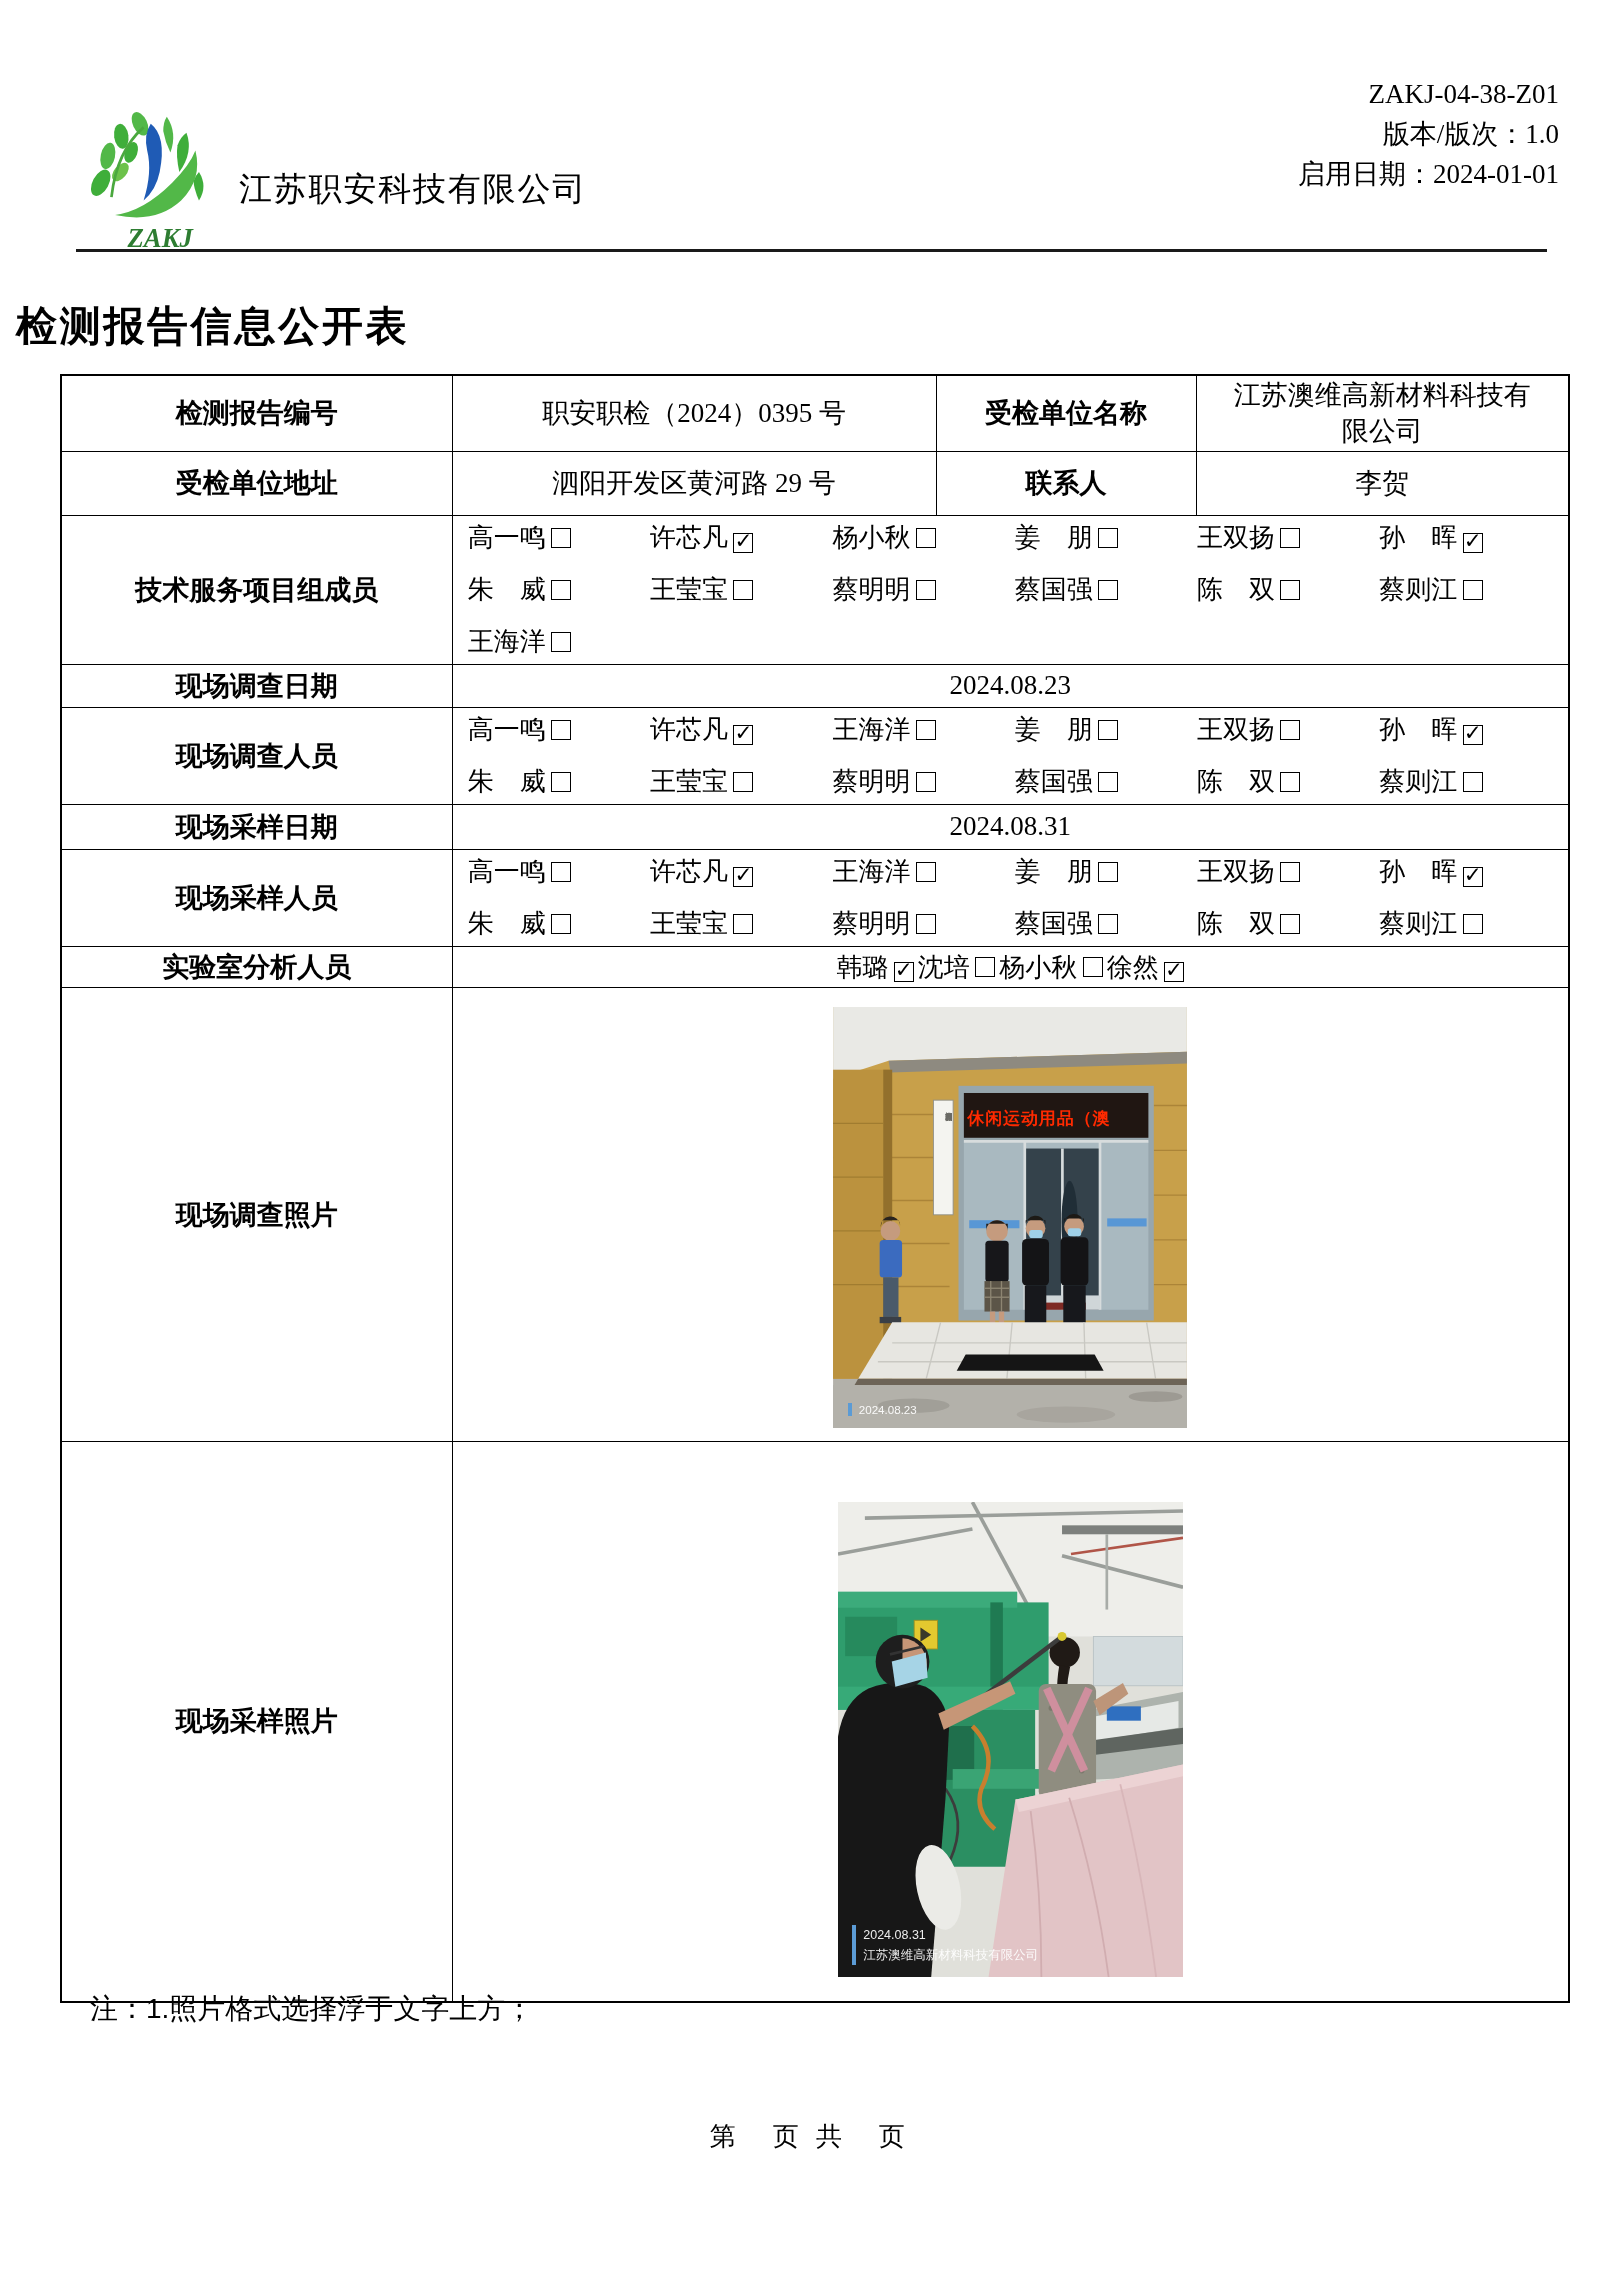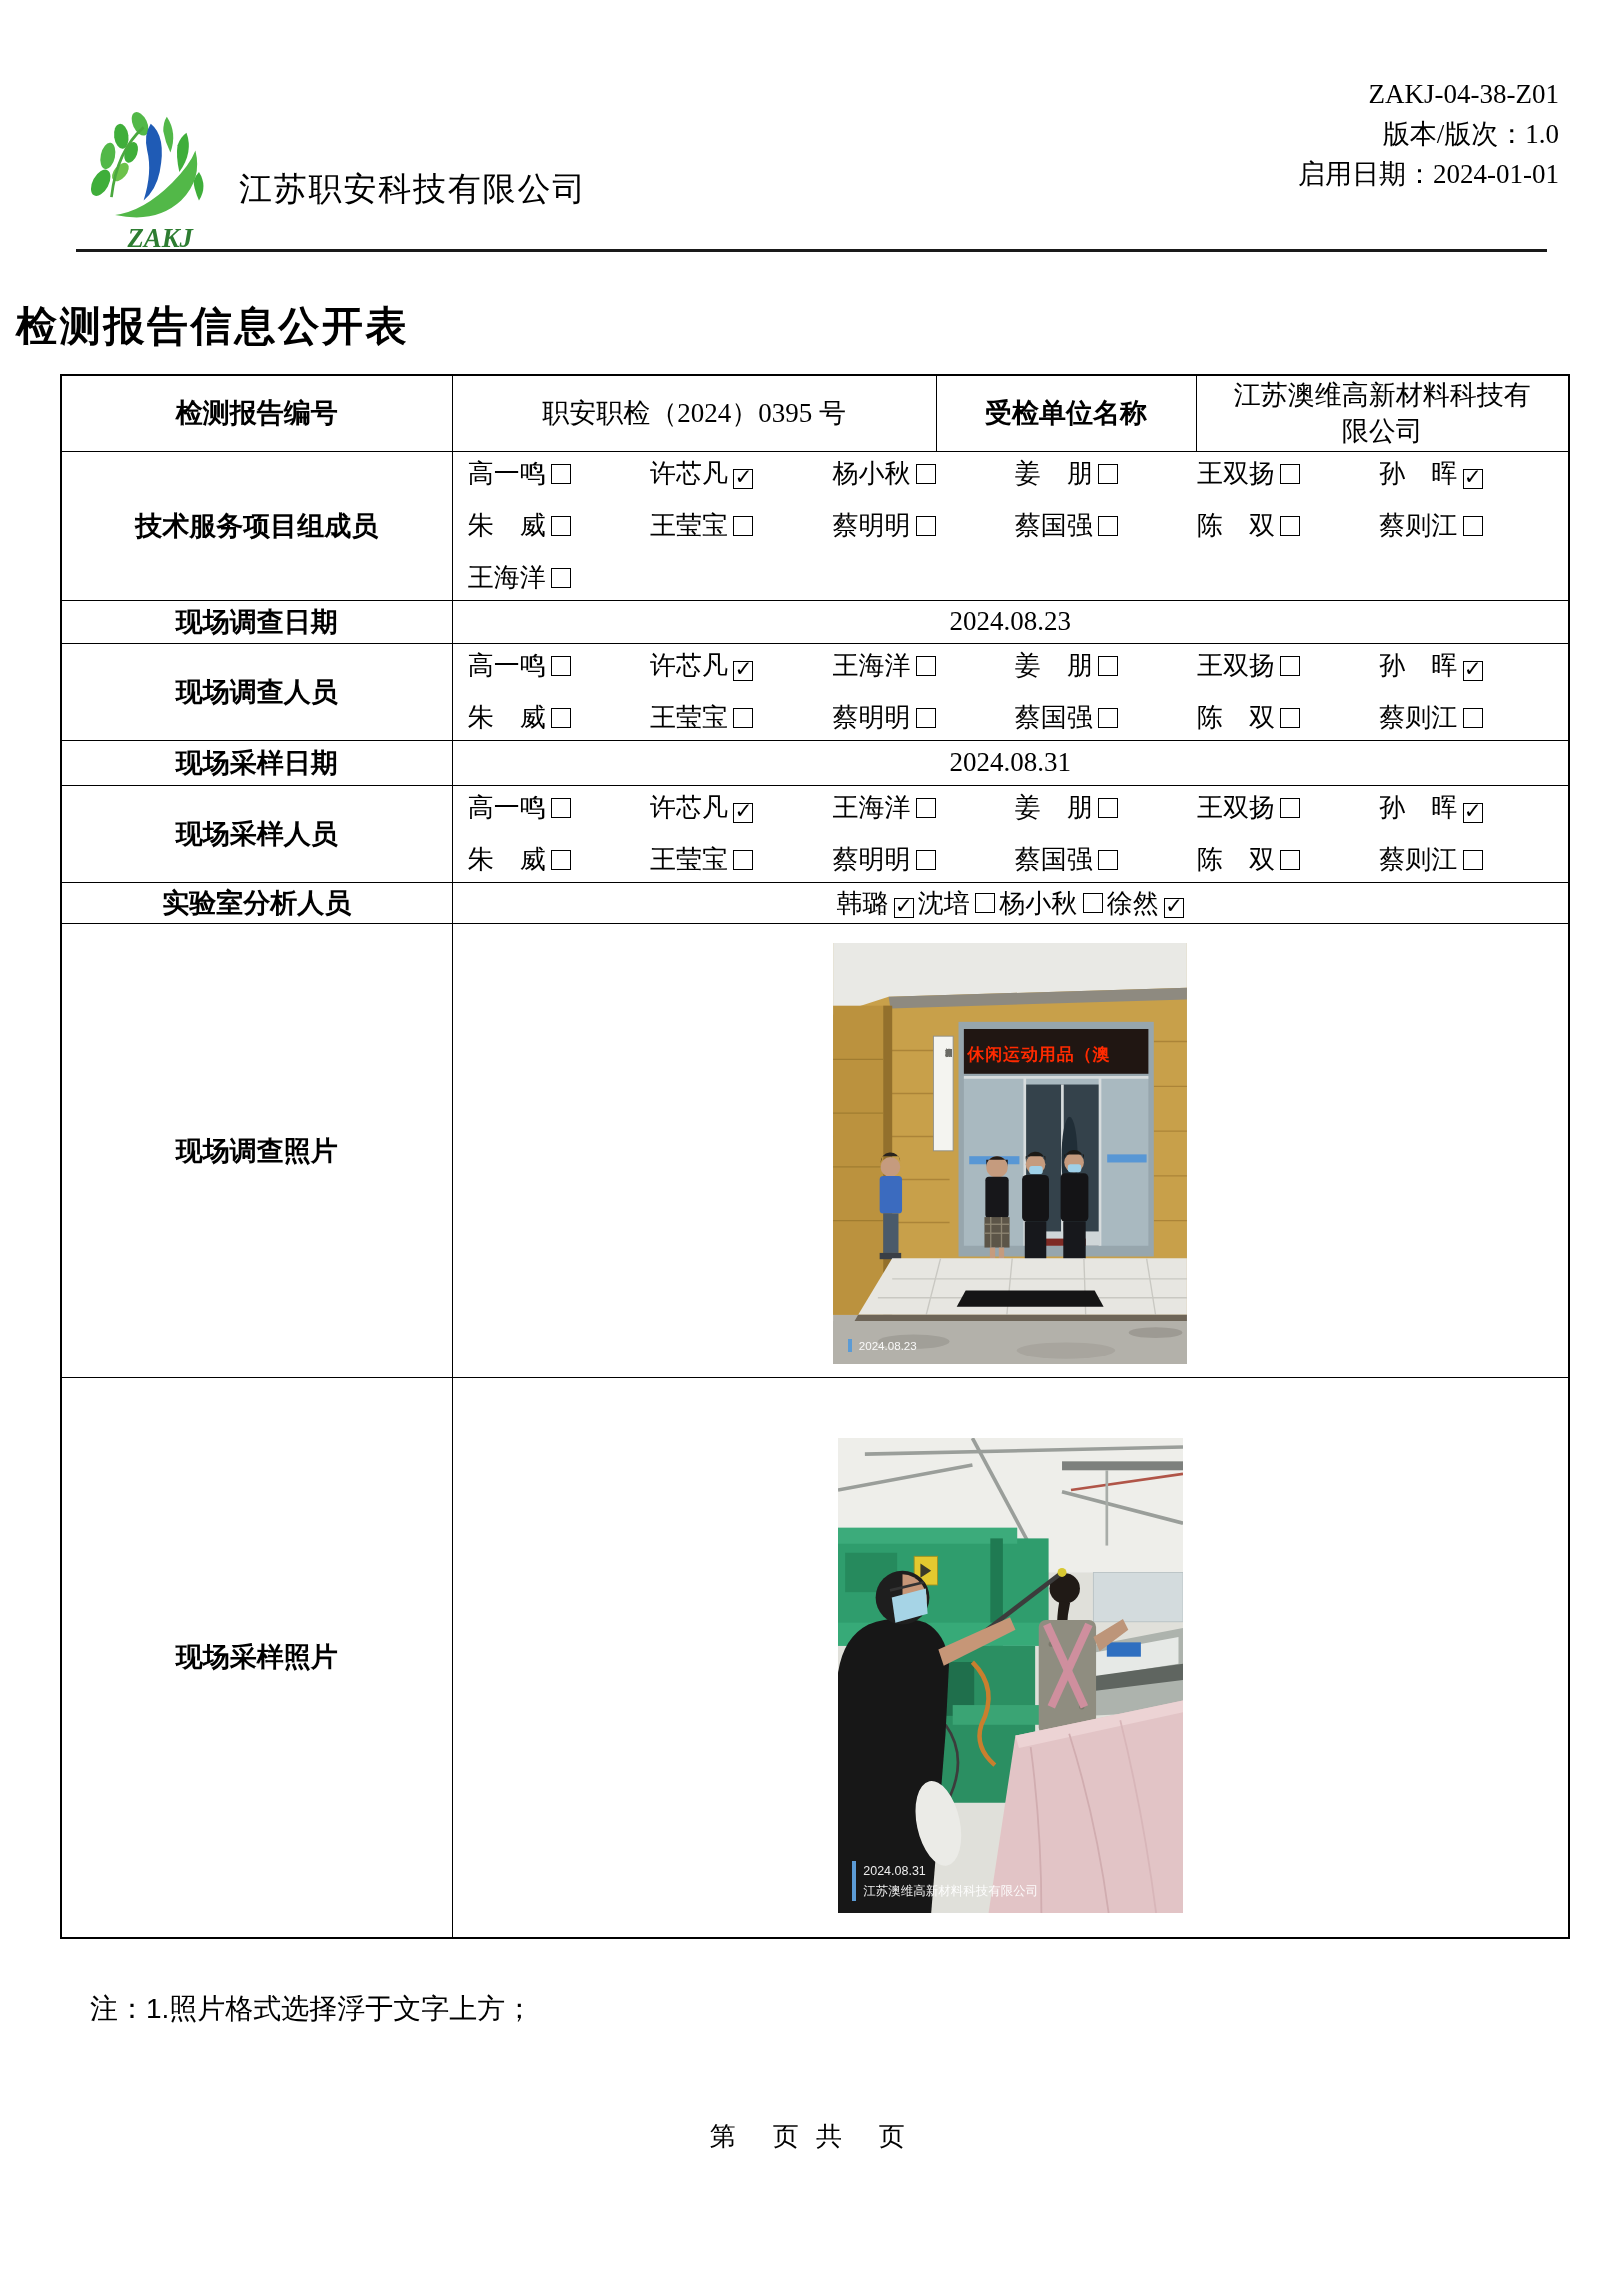--- a/index.html
+++ b/index.html
@@ -97,20 +97,26 @@
         <col style="width:260px">
         <col style="width:373px">
       </colgroup>
     <tbody>
         <tr class="r1">
       <td class="lbl">检测报告编号</td>
       <td class="val">职安职检（2024）0395 号</td>
       <td class="lbl">受检单位名称</td>
       <td class="val wrapcell">江苏澳维高新材料科技有限公司</td>
     </tr>
+    <tr class="r2">
+      <td class="lbl">受检单位地址</td>
+      <td class="val">泗阳开发区黄河路 29 号</td>
+      <td class="lbl">联系人</td>
+      <td class="val">李贺</td>
+    </tr>
     <tr class="r3">
       <td class="lbl">技术服务项目组成员</td>
       <td colspan="3">
         <div class="names-grid">
               <span class="member"><span>高一鸣</span><span class="cb"></span></span>
               <span class="member"><span>许芯凡</span><span class="cb">✓</span></span>
               <span class="member"><span>杨小秋</span><span class="cb"></span></span>
               <span class="member"><span>姜　朋</span><span class="cb"></span></span>
               <span class="member"><span>王双扬</span><span class="cb"></span></span>
               <span class="member"><span>孙　晖</span><span class="cb">✓</span></span>

